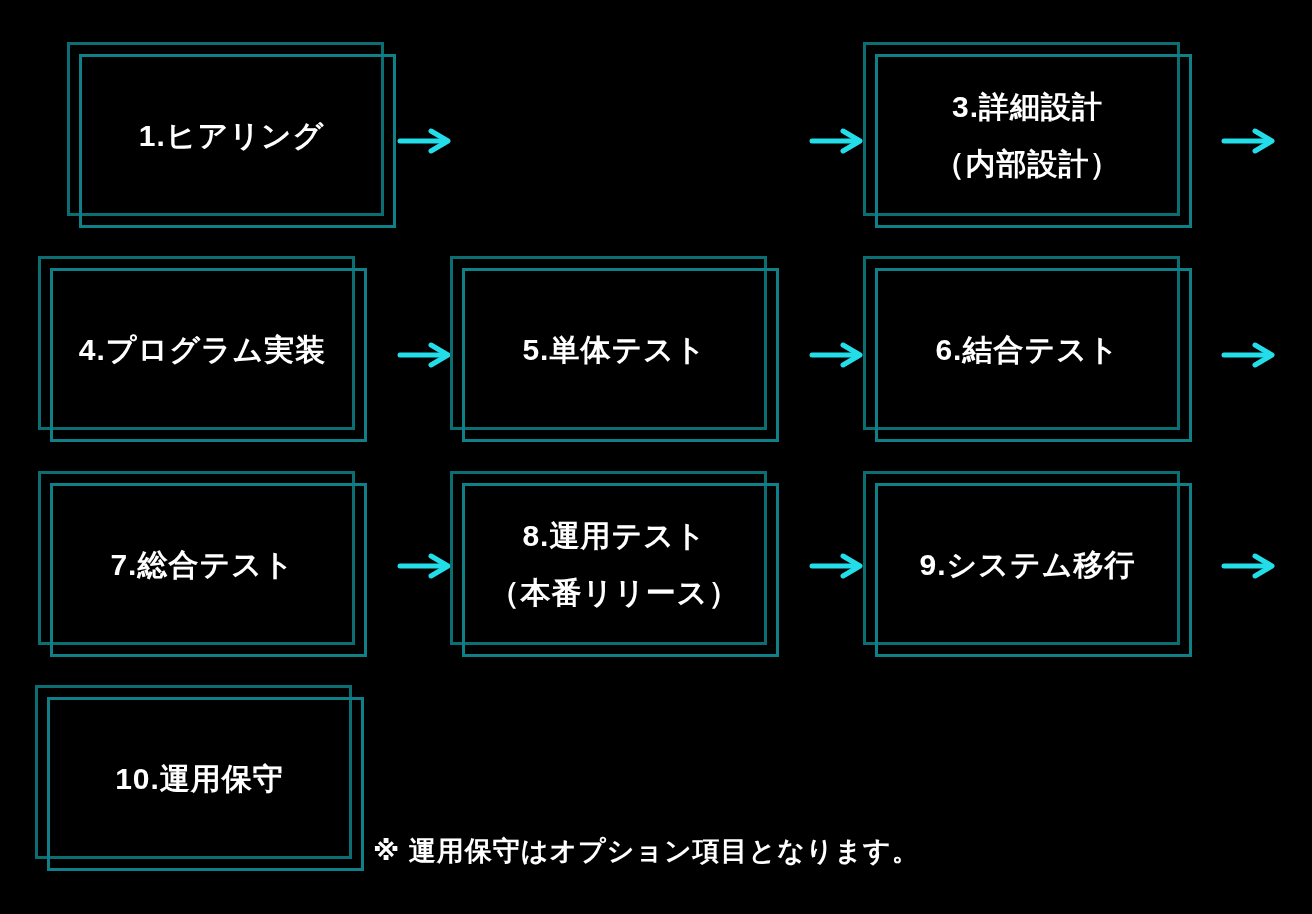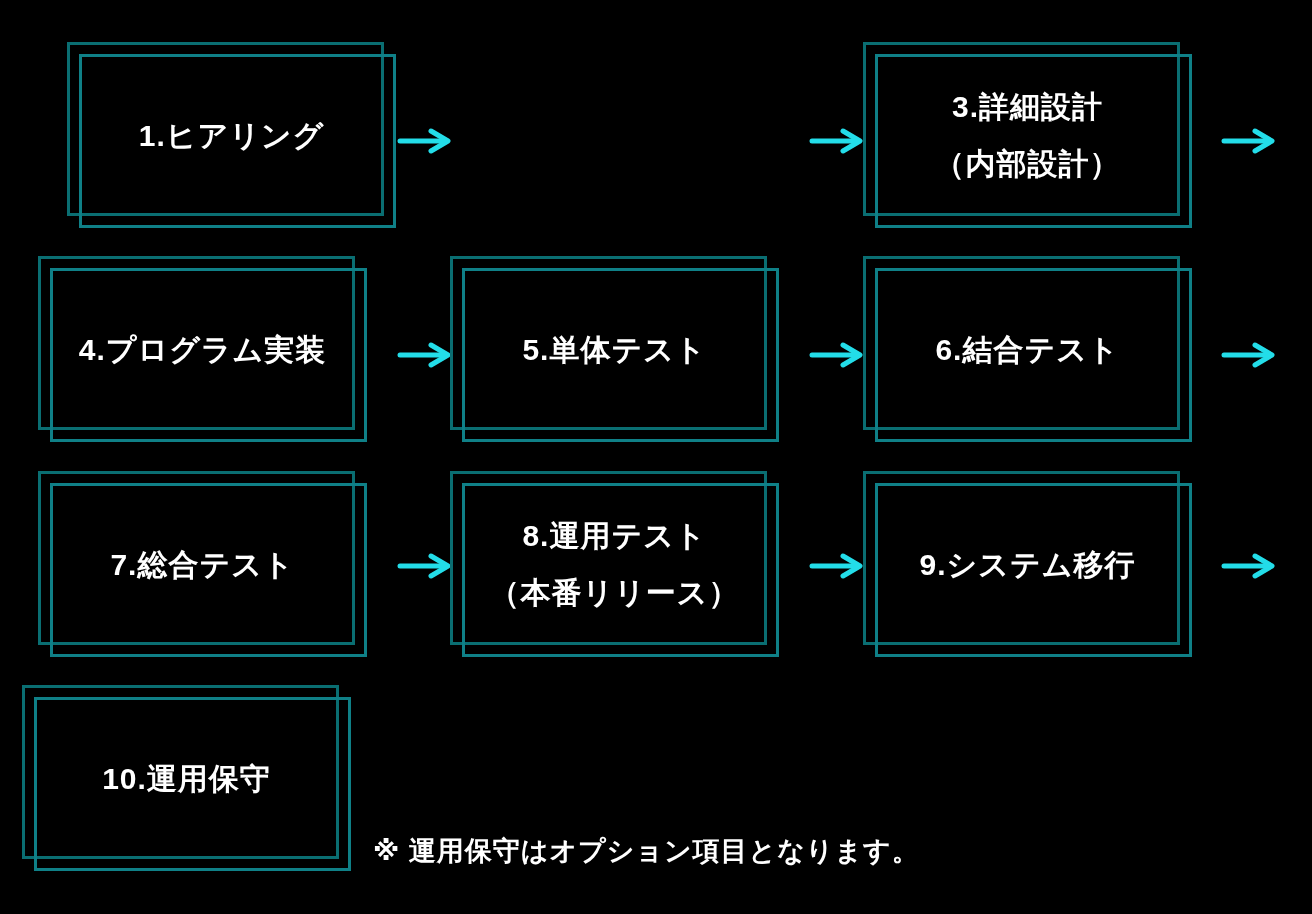--- a/index.html
+++ b/index.html
@@ -25,21 +25,21 @@
     color:var(--text,#fff);
     font-size:30px;font-weight:700;line-height:57px;
     text-align:center;letter-spacing:1px;
     white-space:nowrap;
   }
   .arrow{position:absolute;width:60px;height:26px;color:var(--arrow,#23dde9);}
   
   #n1{left:38px;top:42px;margin-left:29px;}   #n2{left:450px;top:42px;}   #n3{left:863px;top:42px;}
   #n4{left:38px;top:256px;border-radius:26px;}  #n5{left:450px;top:256px;}  #n6{left:863px;top:256px;}
   #n7{left:38px;top:471px;}  #n8{left:450px;top:471px;}  #n9{left:863px;top:471px;}
-  #n10{left:22px;top:685px;}
+  #n10{left:35px;top:685px;}
   
   #a1{left:397px;top:128px;} #a2{left:809px;top:128px;} #a3{left:1221px;top:128px;}
   #a4{left:397px;top:342px;} #a5{left:809px;top:342px;} #a6{left:1221px;top:342px;}
   #a7{left:397px;top:553px;} #a8{left:809px;top:553px;} #a9{left:1221px;top:553px;}
   .note{
     position:absolute;left:373px;top:813px;
     color:var(--text,#fff);
     font-size:27px;font-weight:700;letter-spacing:1px;
     white-space:nowrap;
     margin-top:20px;

